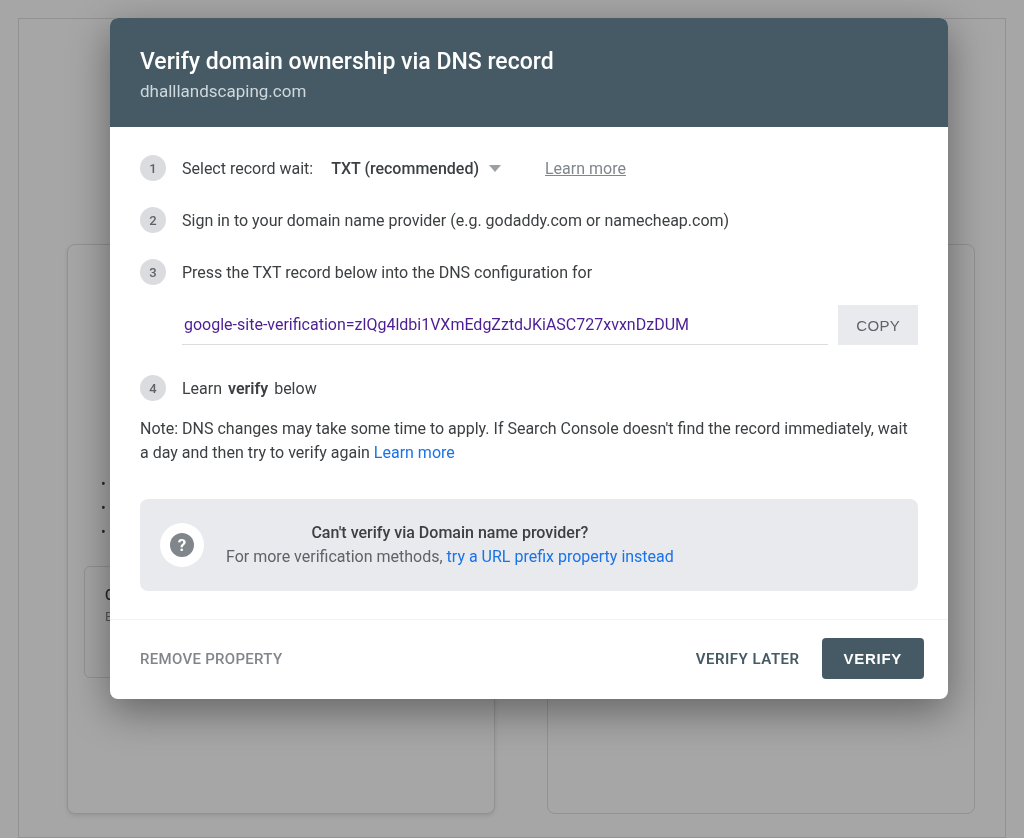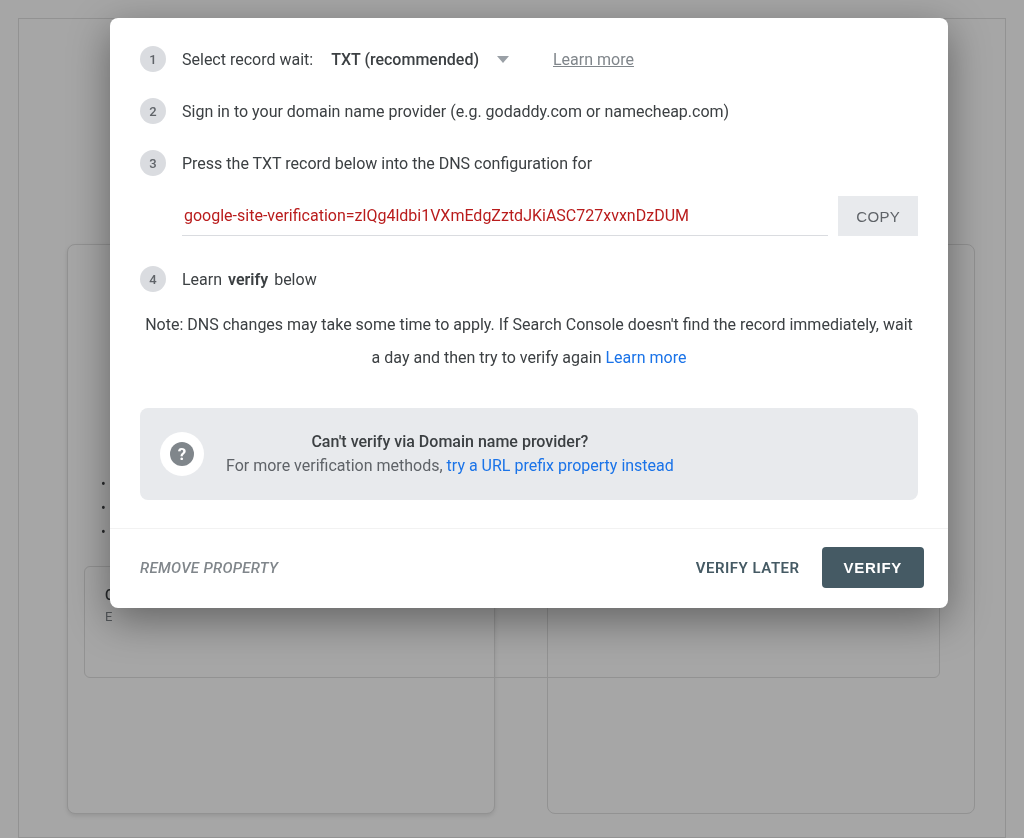--- a/index.html
+++ b/index.html
@@ -133,21 +133,20 @@
     .step-label {
       margin-right: 12px;
     }
     .dropdown {
       display: inline-flex;
       align-items: center;
       font-weight: 500;
       color: #3c4043;
       cursor: pointer;
       margin-right: 20px;
-      gap: 8px;
     }
     .chevron {
       margin-left: 10px;
       width: 0;
       height: 0;
       border-left: 6px solid transparent;
       border-right: 6px solid transparent;
       border-top: 7px solid #9aa0a6;
     }
     .learn-more-grey {
@@ -163,21 +162,21 @@
       margin-left: 42px;
       margin-bottom: 30px;
       margin-top: -2px;
     }
     .txt-record-input {
       flex: 1;
       border: none;
       border-bottom: 1px solid #dadce0;
       background: #fff;
       font-size: 16px;
-      color: #b91c1c;
+      color: #4c1d95;
       padding: 10px 6px 10px 2px;
       font-family: inherit;
       overflow: hidden;
       white-space: nowrap;
       text-overflow: clip;
       outline: none;
     }
     .copy-btn {
       background: #e8eaed;
       border: none;
@@ -191,23 +190,22 @@
     }
     .step4 {
       margin-bottom: 16px;
     }
     .verify-bold {
       font-weight: 600;
     }
     .note {
       font-size: 16px;
       color: #3c4043;
-      line-height: 33px;
+      line-height: 24px;
       margin-bottom: 34px;
-      text-align: center;
     }
     .learn-more-blue {
       color: #1a73e8;
       cursor: pointer;
     }
     .alt-box {
       background: #e8eaed;
       border-radius: 8px;
       padding: 22px 20px;
       display: flex;
@@ -253,21 +251,20 @@
       align-items: center;
       padding: 18px 24px 20px 30px;
       border-top: 1px solid rgba(0,0,0,0.05);
     }
     .footer-left {
       color: #80868b;
       font-size: 15px;
       font-weight: 500;
       letter-spacing: 0.3px;
       cursor: pointer;
-      font-style: italic;
     }
     .footer-spacer {
       flex: 1;
     }
     .verify-later {
       color: #455a64;
       font-size: 15px;
       font-weight: 600;
       letter-spacing: 0.5px;
       cursor: pointer;
@@ -298,20 +295,24 @@
   </div>
   <div class="bg-sub">
     <div style="color:#3c4043;font-weight:500;font-size:14px;">C</div>
     <div style="color:#80868b;font-size:13px;margin-top:6px;">E</div>
   </div>
 </div>
 
 <div class="backdrop"></div>
 
 <div class="dialog">
+  <div class="dialog-header">
+    <div class="dialog-title">Verify domain ownership via DNS record</div>
+    <div class="dialog-subtitle">dhalllandscaping.com</div>
+  </div>
 
   <div class="dialog-body">
 
     <div class="step-row">
       <div class="step-num">1</div>
       <div class="step-text">
         <span class="step-label">Select record wait:</span>
         <span class="dropdown">
           <span>TXT (recommended)</span>
           <span class="chevron"></span>

